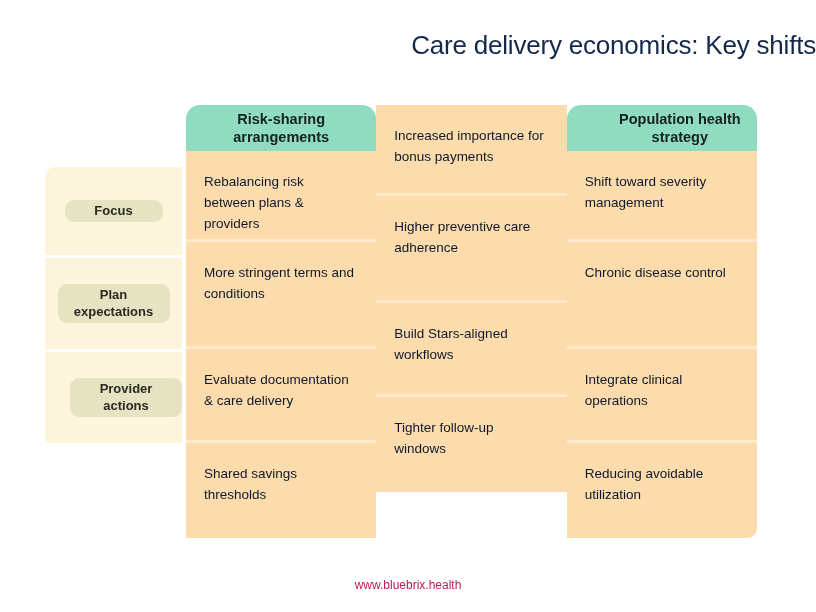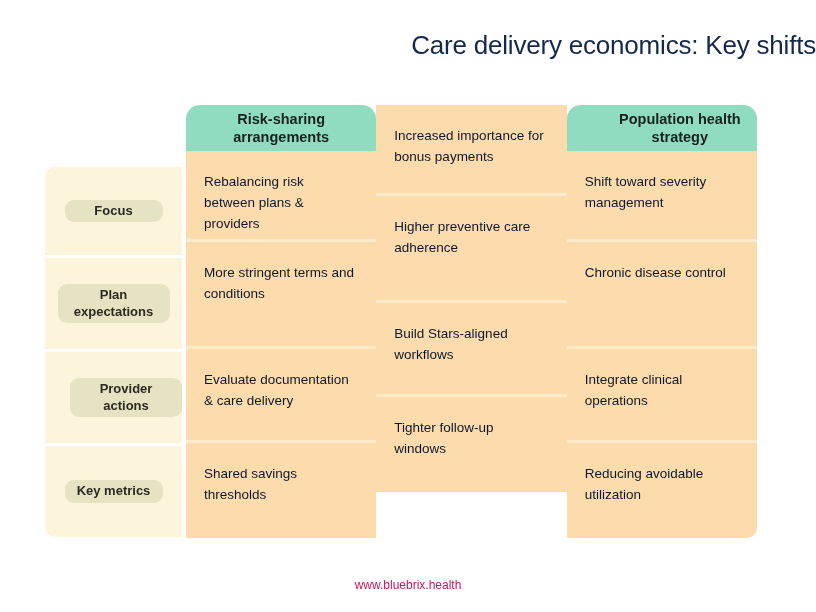--- a/index.html
+++ b/index.html
@@ -166,23 +166,20 @@
       <div class="label-cell r1">
         <div class="label-pill">Plan expectations</div>
       </div>
       <div class="label-gap"></div>
 
       <div class="label-cell r2">
         <div class="label-pill">Provider actions</div>
       </div>
       <div class="label-gap"></div>
 
-      <div class="label-cell r3">
-        <div class="label-pill">Key metrics</div>
-      </div>
 
     </div>
 
     <div class="data-cols">
 
       <div class="col">
         <div class="col-head">Risk-sharing arrangements</div>
         <div class="col-body">
           <div class="cell r0">Rebalancing risk between plans &amp; providers</div>
           <div class="cell-gap"></div>

